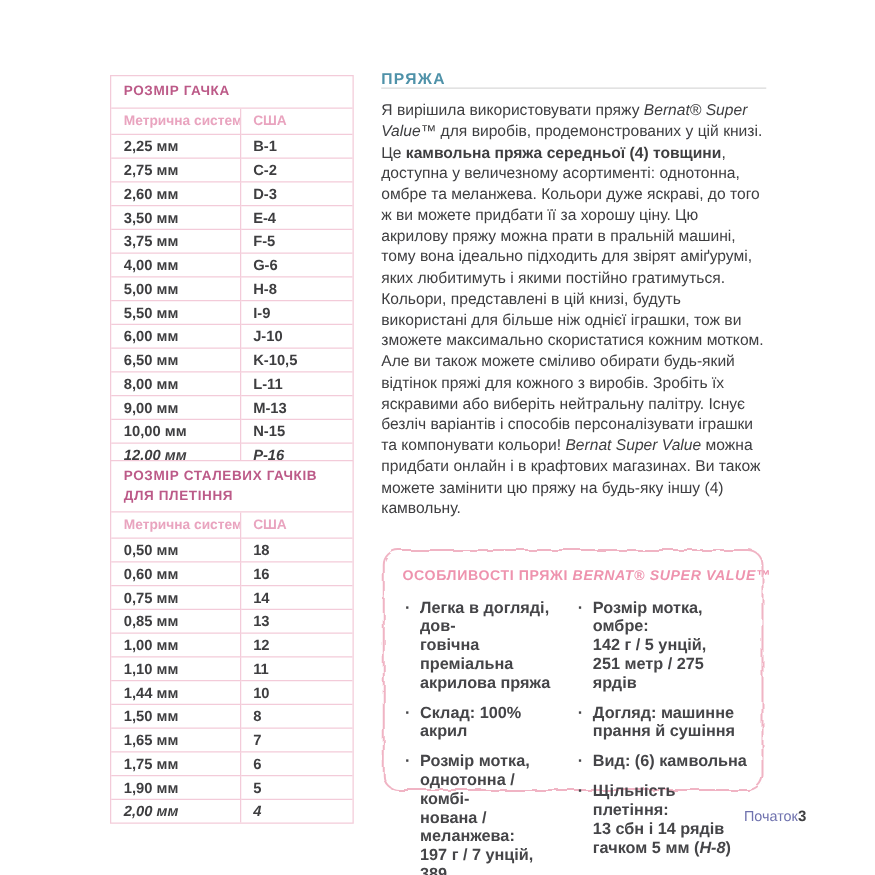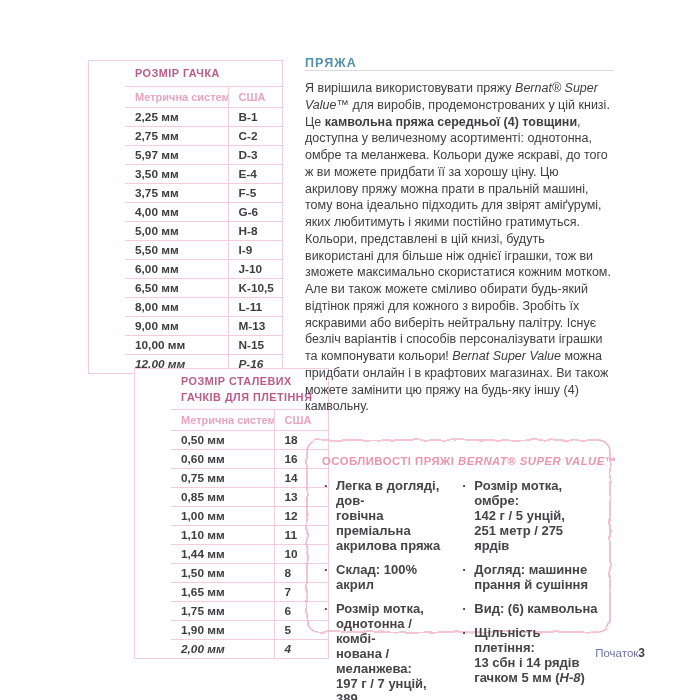--- a/index.html
+++ b/index.html
@@ -18,24 +18,23 @@
   body{
     width:700px;height:700px;position:relative;overflow:hidden;
     font-family:"Liberation Sans","DejaVu Sans",sans-serif;
     color:var(--dark-text);
   }
   
   .size-table{
     position:absolute;left:88px;width:195px;
     border:1px solid var(--table-border-pink);
     background:#fff;
-    padding-left:36px;
   }
   .size-table.first{top:60px;}
-  .size-table.second{top:368px;margin-left:46px;}
+  .size-table.second{top:368px;}
   .tbl-title{
     color:var(--table-title-pink);
     font-weight:bold;font-size:10.8px;letter-spacing:.5px;
     line-height:1.45;
     padding:5px 10px 4px 10px;
     border-bottom:1px solid var(--table-border-pink);
     text-transform:uppercase;
   }
   table.grid{width:100%;border-collapse:collapse;table-layout:fixed;}
   table.grid col.c1{width:103px;}
@@ -125,21 +124,21 @@
     <tbody>
       <tr>
           <td>2,25 мм</td>
           <td>B-1</td>
         </tr>
       <tr>
           <td>2,75 мм</td>
           <td>C-2</td>
         </tr>
       <tr>
-          <td>5,97 мм</td>
+          <td>2,60 мм</td>
           <td>D-3</td>
         </tr>
       <tr>
           <td>3,50 мм</td>
           <td>E-4</td>
         </tr>
       <tr>
           <td>3,75 мм</td>
           <td>F-5</td>
         </tr>

